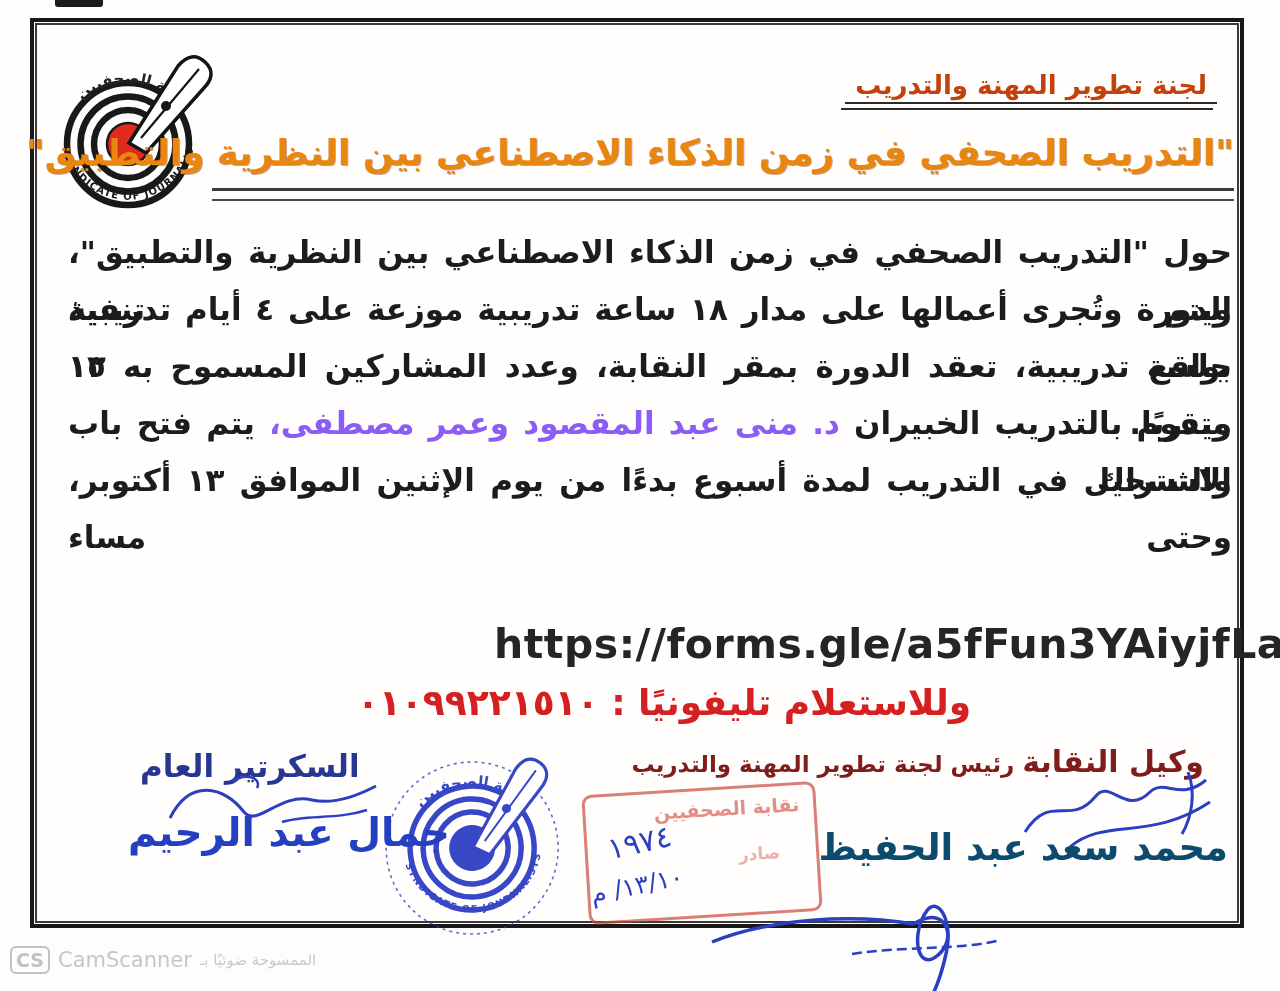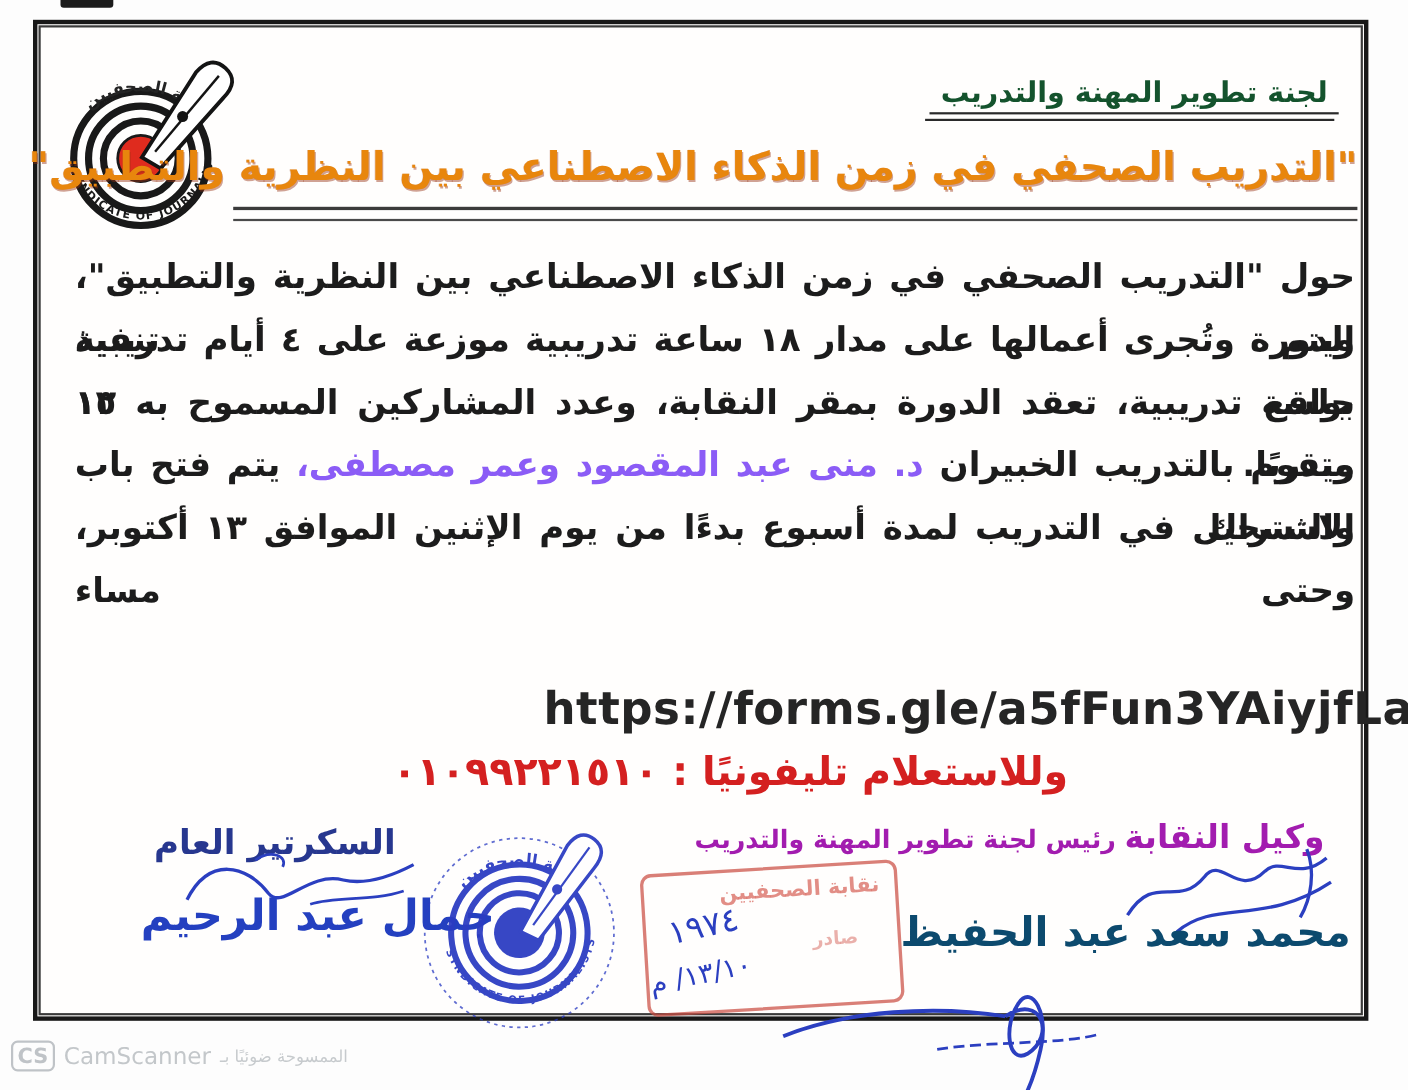--- a/index.html
+++ b/index.html
@@ -7,40 +7,40 @@
   #page{position:relative;width:1280px;height:991px;background:#fdfdfd;overflow:hidden;}
 
   
   .corner-mark{position:absolute;left:55px;top:0;width:48px;height:7px;background:#1b1b1b;border-radius:0 0 3px 3px;}
 
   
   .doc-frame{position:absolute;left:30px;top:18px;width:1206px;height:902px;border:4px solid #181818;background:#fffefd;}
   .doc-inner-border{position:absolute;inset:1px;border:2px solid #3a3a3a;pointer-events:none;}
 
   
-  .committee{position:absolute;top:48px;right:33px;direction:rtl;font-size:26px;font-weight:bold;color:#14532d;white-space:nowrap;}
+  .committee{position:absolute;top:48px;right:33px;direction:rtl;font-size:26px;font-weight:bold;color:#c2410c;white-space:nowrap;}
   .dbl-u{position:relative;display:inline-block;padding-bottom:10px;}
   .dbl-u::before{content:"";position:absolute;left:-10px;right:-10px;bottom:6px;height:2.5px;background:#2a2a2a;}
   .dbl-u::after{content:"";position:absolute;left:-14px;right:-6px;bottom:0;height:2px;background:#2a2a2a;}
 
   
   .main-title{position:absolute;top:110px;right:6px;left:140px;direction:rtl;text-align:right;font-size:36px;font-weight:bold;letter-spacing:-0.5px;color:#e8860d;white-space:nowrap;text-shadow:1px 1px 0 rgba(150,50,20,.45), -0.5px -0.5px 0 rgba(150,50,20,.25);}
   .title-rule{position:absolute;top:166px;left:178px;right:6px;height:8px;border-top:3px solid #3b3b3b;border-bottom:2px solid #4a4a4a;}
 
   
   .body-text{position:absolute;top:202px;left:34px;right:8px;direction:rtl;}
   .body-line{font-size:31px;font-weight:bold;color:#1c1c1c;line-height:57px;height:57px;text-align:justify;text-align-last:justify;white-space:nowrap;}
   .body-line span{white-space:normal;}
   .red-text{color:#8b5cf6;}
 
   .link-line{position:absolute;top:598px;left:460px;right:6px;text-align:center;font-size:41px;font-weight:bold;color:#252525;letter-spacing:0.5px;white-space:nowrap;}
   .phone-line{position:absolute;top:660px;left:280px;width:700px;text-align:center;direction:rtl;font-size:36px;font-weight:bold;color:#d42020;}
 
   
-  .sig-right-title{position:absolute;top:722px;right:36px;direction:rtl;white-space:nowrap;color:#a21caf;}
+  .sig-right-title{position:absolute;top:722px;right:36px;direction:rtl;white-space:nowrap;color:#7f1d1d;}
   .sig-right-title .big{font-size:30px;font-weight:bold;}
   .sig-right-title .small{font-size:23px;font-weight:bold;}
   .sig-right-name{position:absolute;top:804px;right:12px;direction:rtl;font-size:37px;font-weight:bold;color:#0c4a6e;white-space:nowrap;text-align:center;}
   .sig-left-title{position:absolute;top:726px;left:106px;direction:rtl;font-size:31px;font-weight:bold;color:#27378f;white-space:nowrap;}
   .sig-left-name{position:absolute;top:788px;left:94px;direction:rtl;font-size:39px;font-weight:bold;color:#2440c0;white-space:nowrap;}
   .sig-svg{position:absolute;pointer-events:none;}
 
   
   .red-stamp{position:absolute;top:766px;left:551px;width:228px;height:124px;border:3px solid rgba(202,78,66,.72);border-radius:10px;transform:rotate(-3.5deg);direction:rtl;}
   .red-stamp .r-line1{position:absolute;top:8px;right:14px;font-size:19px;font-weight:bold;color:rgba(205,60,48,.58);}

